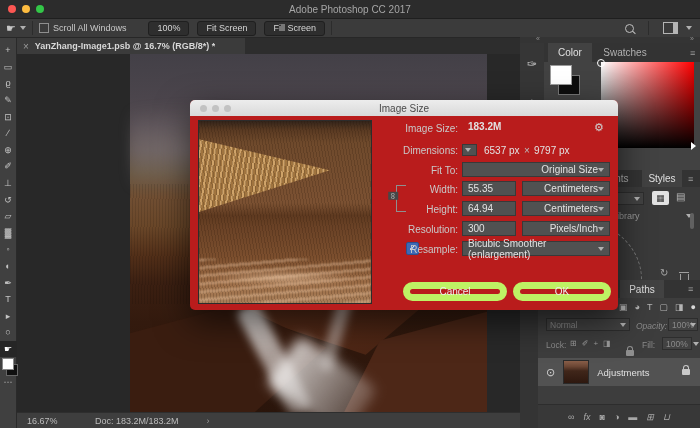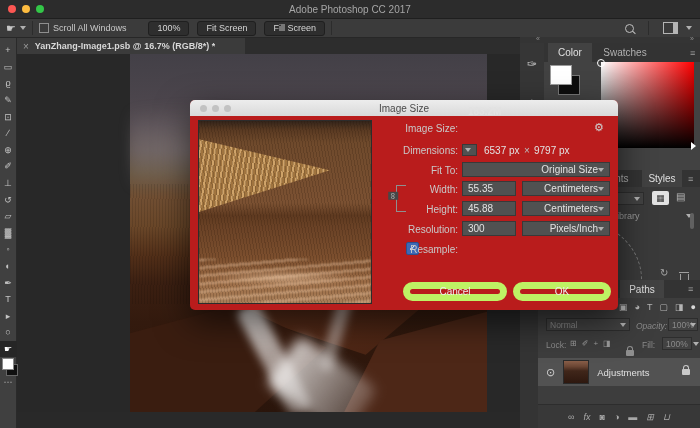--- a/index.html
+++ b/index.html
@@ -236,20 +236,25 @@
     <div class="abs glow"></div>
     <div class="abs ptx"></div>
     <div class="abs rock rock1"></div>
     <div class="abs rock rock2"></div>
     <div class="abs rock rock3"></div>
     <div class="abs water w1"></div>
     <div class="abs water w2"></div>
     <div class="abs water w3"></div>
   </div>
 
+  <div class="abs statusbar">
+    <span style="margin-left:10px;width:50px;">16.67%</span>
+    <span style="margin-left:18px;">Doc: 183.2M/183.2M</span>
+    <span style="margin-left:28px;color:#9a9a9a;">›</span>
+  </div>
 
   <div class="abs rightpanel">
     <span class="abs rp-arrow" style="left:16px;">«</span>
     <span class="abs rp-arrow" style="left:170px;">»</span>
 
     <div class="abs icon-col">
       <div class="abs icol-btn" style="top:8px;">✑</div>
       <div class="abs icol-btn" style="top:48px;">☀</div>
     </div>
 
@@ -349,21 +354,21 @@
     <div class="abs dlg-dot" style="left:34px;"></div>
 
     <div class="abs preview">
       <div class="abs pv-wedge"></div>
       <div class="abs pv-tx"></div>
       <div class="abs pv-streaks"></div>
       <div class="abs pv-light"></div>
     </div>
 
     <div class="abs dlg-label" style="left:188px;top:23px;">Image Size:</div>
-    <span class="abs dlg-value" style="left:278px;top:6px;font-weight:bold;">183.2M</span>
+    <span class="abs dlg-value" style="left:278px;top:21px;font-weight:bold;">183.2M</span>
     <span class="abs gear" style="left:404px;top:21px;">⚙</span>
 
     <div class="abs dlg-label" style="left:188px;top:45px;">Dimensions:</div>
     <div class="abs dlg-field" style="left:272px;top:44px;width:15px;height:12px;padding:0 2px;">
       <span class="chev"></span>
     </div>
     <span class="abs dlg-value" style="left:294px;top:45px;">6537 px</span>
     <span class="abs dlg-value" style="left:334px;top:45px;color:#bdbdbd;">×</span>
     <span class="abs dlg-value" style="left:344px;top:45px;">9797 px</span>
 
@@ -380,36 +385,40 @@
     <div class="abs dlg-field" style="left:272px;top:81px;width:54px;height:15px;">
       <span>55.35</span>
     </div>
     <div class="abs dlg-field dlg-select" style="left:332px;top:81px;width:88px;height:15px;">
       <span>Centimeters</span>
       <span class="chev"></span>
     </div>
 
     <div class="abs dlg-label" style="left:188px;top:104px;">Height:</div>
     <div class="abs dlg-field" style="left:272px;top:101px;width:54px;height:15px;">
-      <span>45.88</span>
+      <span>64.94</span>
     </div>
     <div class="abs dlg-field dlg-select" style="left:332px;top:101px;width:88px;height:15px;">
       <span>Centimeters</span>
       <span class="chev"></span>
     </div>
 
     <div class="abs dlg-label" style="left:188px;top:124px;">Resolution:</div>
     <div class="abs dlg-field" style="left:272px;top:121px;width:54px;height:15px;">
       <span>300</span>
     </div>
     <div class="abs dlg-field dlg-select" style="left:332px;top:121px;width:88px;height:15px;">
       <span>Pixels/Inch</span>
       <span class="chev"></span>
     </div>
 
     <div class="abs cbx" style="left:216px;top:142px;">✓</div>
     <div class="abs dlg-label" style="left:188px;top:144px;">Resample:</div>
+    <div class="abs dlg-field dlg-select" style="left:272px;top:141px;width:148px;height:15px;">
+      <span>Bicubic Smoother (enlargement)</span>
+      <span class="chev"></span>
+    </div>
 
     <button class="abs dlg-btn" style="left:213px;top:182px;width:104px;height:19px;">Cancel</button>
     <button class="abs dlg-btn" style="left:323px;top:182px;width:98px;height:19px;">OK</button>
   </div>
 
 </div>
 
 </body></html>

